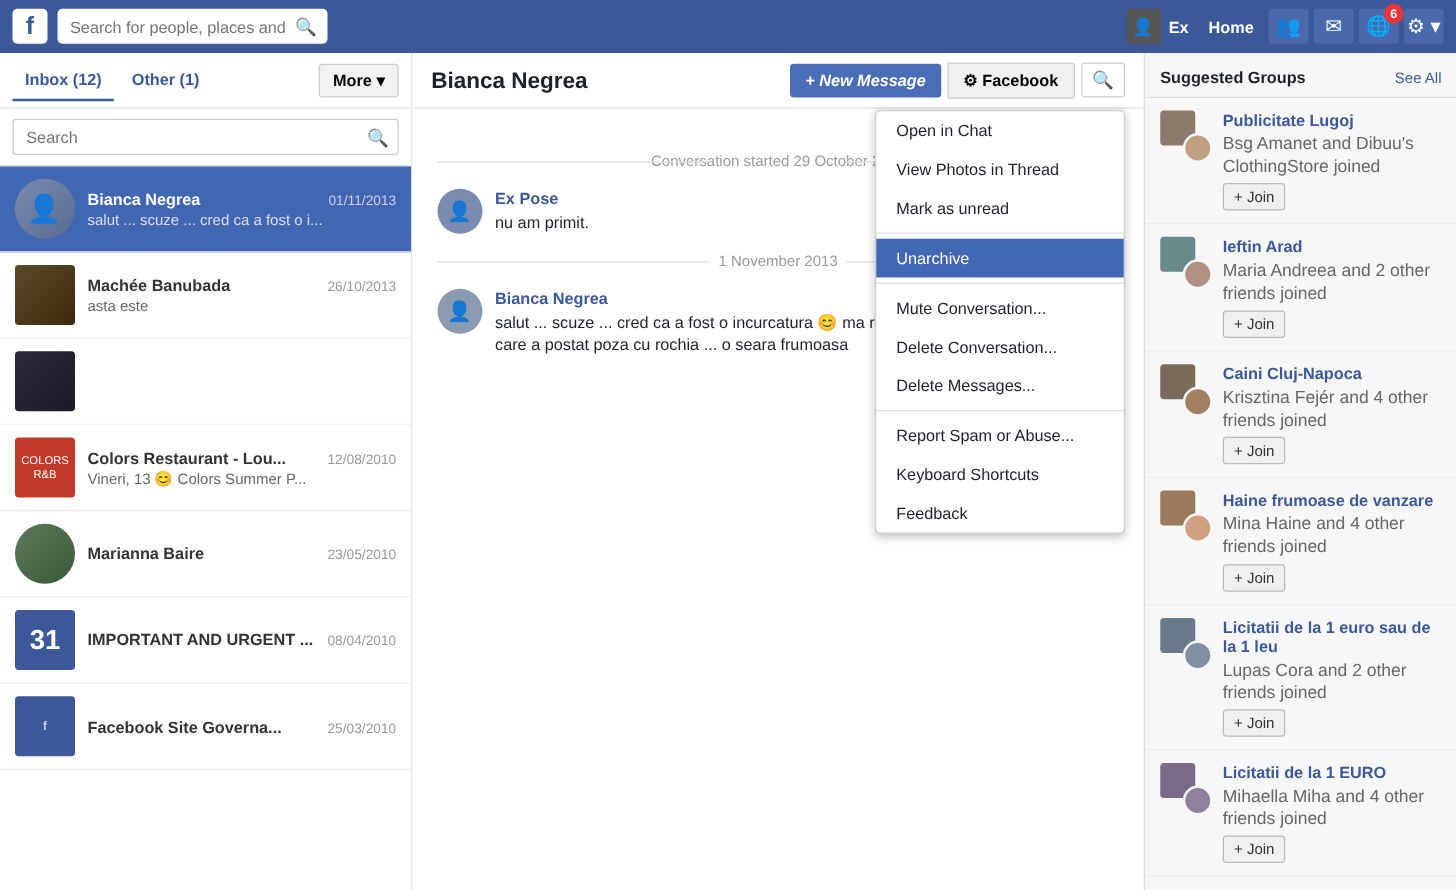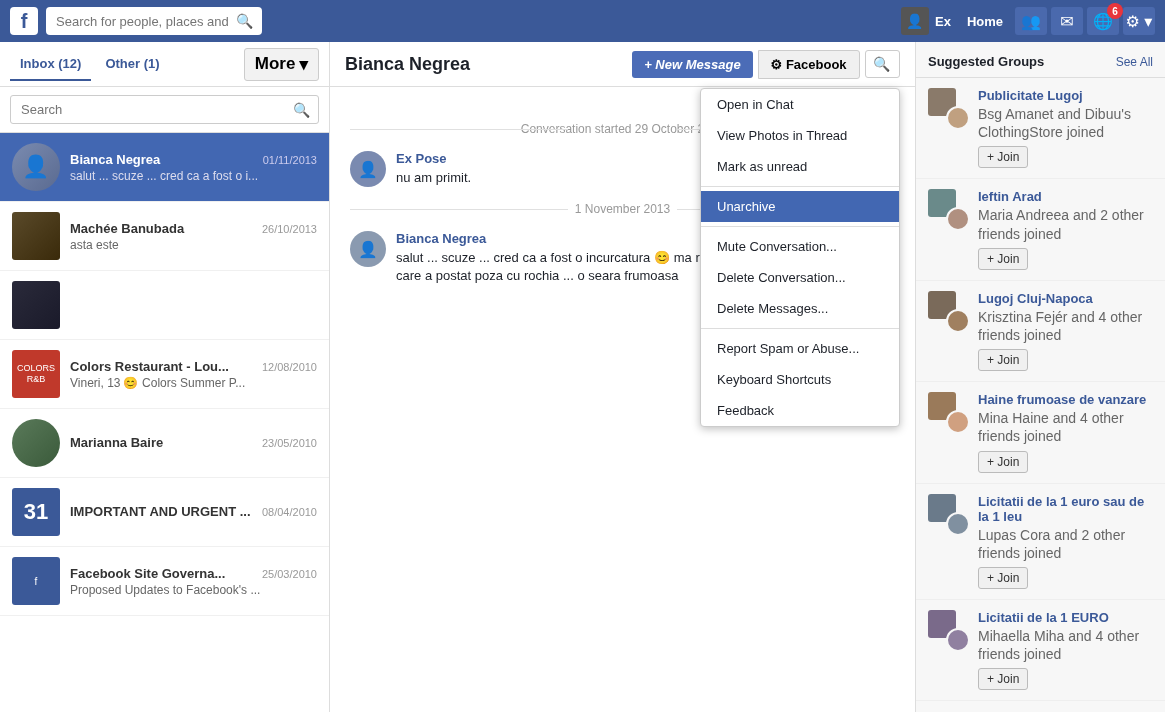--- a/index.html
+++ b/index.html
@@ -120,21 +120,21 @@
       white-space: nowrap;
     }
     .inbox-tab.active {
       border-bottom-color: #3b5998;
     }
     .more-btn {
       background: #f2f2f2;
       border: 1px solid #ccc;
       border-radius: 3px;
       padding: 5px 10px;
-      font-size: 17px;
+      font-size: 13px;
       font-weight: bold;
       cursor: pointer;
       display: flex; align-items: center; gap: 4px;
     }
     .inbox-search {
       padding: 8px 10px;
       border-bottom: 1px solid #ddd;
     }
     .inbox-search input {
       width: 100%;
@@ -490,21 +490,20 @@
         </div>
       </div>
 
       <div class="conv-item">
         <div class="conv-avatar" style="background:#3b5998; border-radius:3px; font-size:10px; color:#fff; text-align:center; display:flex; align-items:center; justify-content:center;">f</div>
         <div class="conv-info">
           <div class="conv-name-row">
             <span class="conv-name">Facebook Site Governa...</span>
             <span class="conv-time">25/03/2010</span>
           </div>
-          <div class="conv-preview">Proposed Updates to Facebook's ...</div>
         </div>
       </div>
 
     </div>
   </div>
 
   <div class="main-content">
     <div class="message-header">
       <h2 class="message-title">Bianca Negrea</h2>
       <div class="message-actions">
@@ -588,21 +587,21 @@
         <button class="join-btn">+ Join</button>
       </div>
     </div>
 
     <div class="group-item">
       <div class="group-avatars">
         <div class="group-av1" style="background:#7a6a5a;"></div>
         <div class="group-av2" style="background:#a08060;"></div>
       </div>
       <div class="group-info">
-        <div class="group-name">Lugoj Cluj-Napoca</div>
+        <div class="group-name">Caini Cluj-Napoca</div>
         <div class="group-members">Krisztina Fejér and 4 other friends joined</div>
         <button class="join-btn">+ Join</button>
       </div>
     </div>
 
     <div class="group-item">
       <div class="group-avatars">
         <div class="group-av1" style="background:#9a7a5a;"></div>
         <div class="group-av2" style="background:#d0a080;"></div>
       </div>

